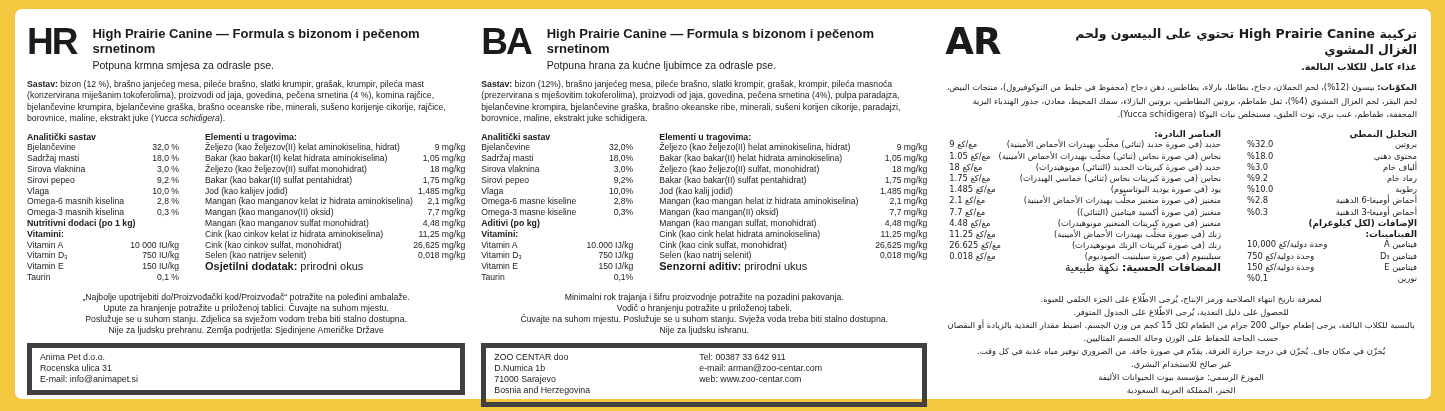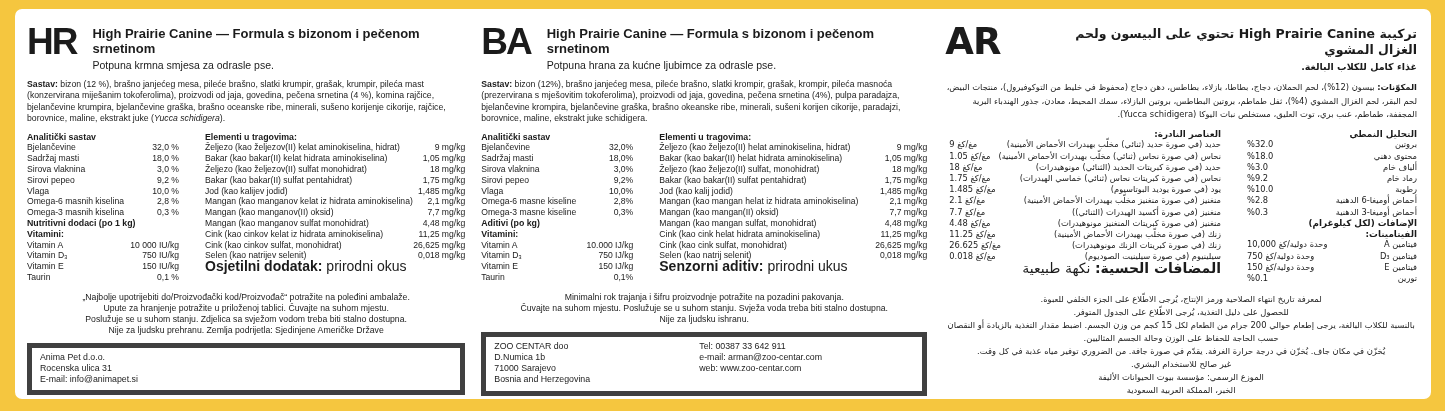--- a/index.html
+++ b/index.html
@@ -40,21 +40,21 @@
   .sc-right{flex:1;margin-left:26px;}
   .col-ar .sc-anal{width:170px;flex:none;}
   .col-ar .sc-trace{flex:1;margin-right:12px;margin-left:4px;}
   .col-ar .cols2{gap:14px;}
   .sec-title{font-size:8.8px;font-weight:bold;line-height:10.8px;white-space:nowrap;}
   .row{display:flex;justify-content:space-between;font-size:8.6px;line-height:10.8px;white-space:nowrap;}
   .row .lbl{white-space:nowrap;}
   .row .val{white-space:nowrap;margin-left:8px;}
   .col-ar .row{font-size:8.3px;line-height:11.2px;}
   .col-ar .row .val{direction:ltr;unicode-bidi:isolate;margin-left:0;margin-right:8px;}
-  .sensory{font-size:14px;line-height:10.8px;white-space:nowrap;}
+  .sensory{font-size:11px;line-height:10.8px;white-space:nowrap;}
   .sensory b{font-weight:bold;}
   
   .notes{margin-top:9px;text-align:center;}
   .note-line{font-size:8.7px;line-height:11px;}
   .col-ar .note-line{font-size:8.4px;line-height:13px;white-space:normal;}
   
   .addr-box{margin-top:7px;border:5px solid #404040;padding:4px 8px 5px 8px;}
   .addr-line{font-size:8.8px;line-height:11.2px;}
   .addr-cols{display:flex;}
   .addr-col-l{flex:1;}
@@ -304,20 +304,21 @@
             <div class="row">
               <span class="lbl">Selen (kao natrij selenit)</span>
               <span class="val">0,018 mg/kg</span>
             </div>
           </div>
         <div class="sensory"><b>Senzorni aditiv:</b> <span>prirodni ukus</span></div>
       </div>
     </div>
     <div class="notes">
         <div class="note-line">Minimalni rok trajanja i šifru proizvodnje potražite na pozadini pakovanja.</div>
+        <div class="note-line">Vodič o hranjenju potražite u priloženoj tabeli.</div>
         <div class="note-line">Čuvajte na suhom mjestu. Poslužuje se u suhom stanju. Svježa voda treba biti stalno dostupna.</div>
         <div class="note-line">Nije za ljudsku ishranu.</div>
       </div>
     <div class="addr-box addr-cols">
       <div class="addr-col-l">
           <div class="addr-line">ZOO CENTAR doo</div>
           <div class="addr-line">D.Numica 1b</div>
           <div class="addr-line">71000 Sarajevo</div>
           <div class="addr-line">Bosnia and Herzegovina</div>
         </div>
@@ -413,21 +414,21 @@
             </div>
             <div class="row">
               <span class="lbl">يود (في صورة يوديد البوتاسيوم)</span>
               <span class="val">1.485 مغ/كغ</span>
             </div>
             <div class="row">
               <span class="lbl">منغنيز (في صورة منغنيز مخلّب بهيدرات الأحماض الأمينية)</span>
               <span class="val">2.1 مغ/كغ</span>
             </div>
             <div class="row">
-              <span class="lbl">منغنيز (في صورة أكسيد الهيدرات (الثنائي))</span>
+              <span class="lbl">منغنيز (في صورة أكسيد فيتامين (الثنائي))</span>
               <span class="val">7.7 مغ/كغ</span>
             </div>
             <div class="row">
               <span class="lbl">منغنيز (في صورة كبريتات المنغنيز مونوهيدرات)</span>
               <span class="val">4.48 مغ/كغ</span>
             </div>
             <div class="row">
               <span class="lbl">زنك (في صورة مخلّب بهيدرات الأحماض الأمينية)</span>
               <span class="val">11.25 مغ/كغ</span>
             </div>

